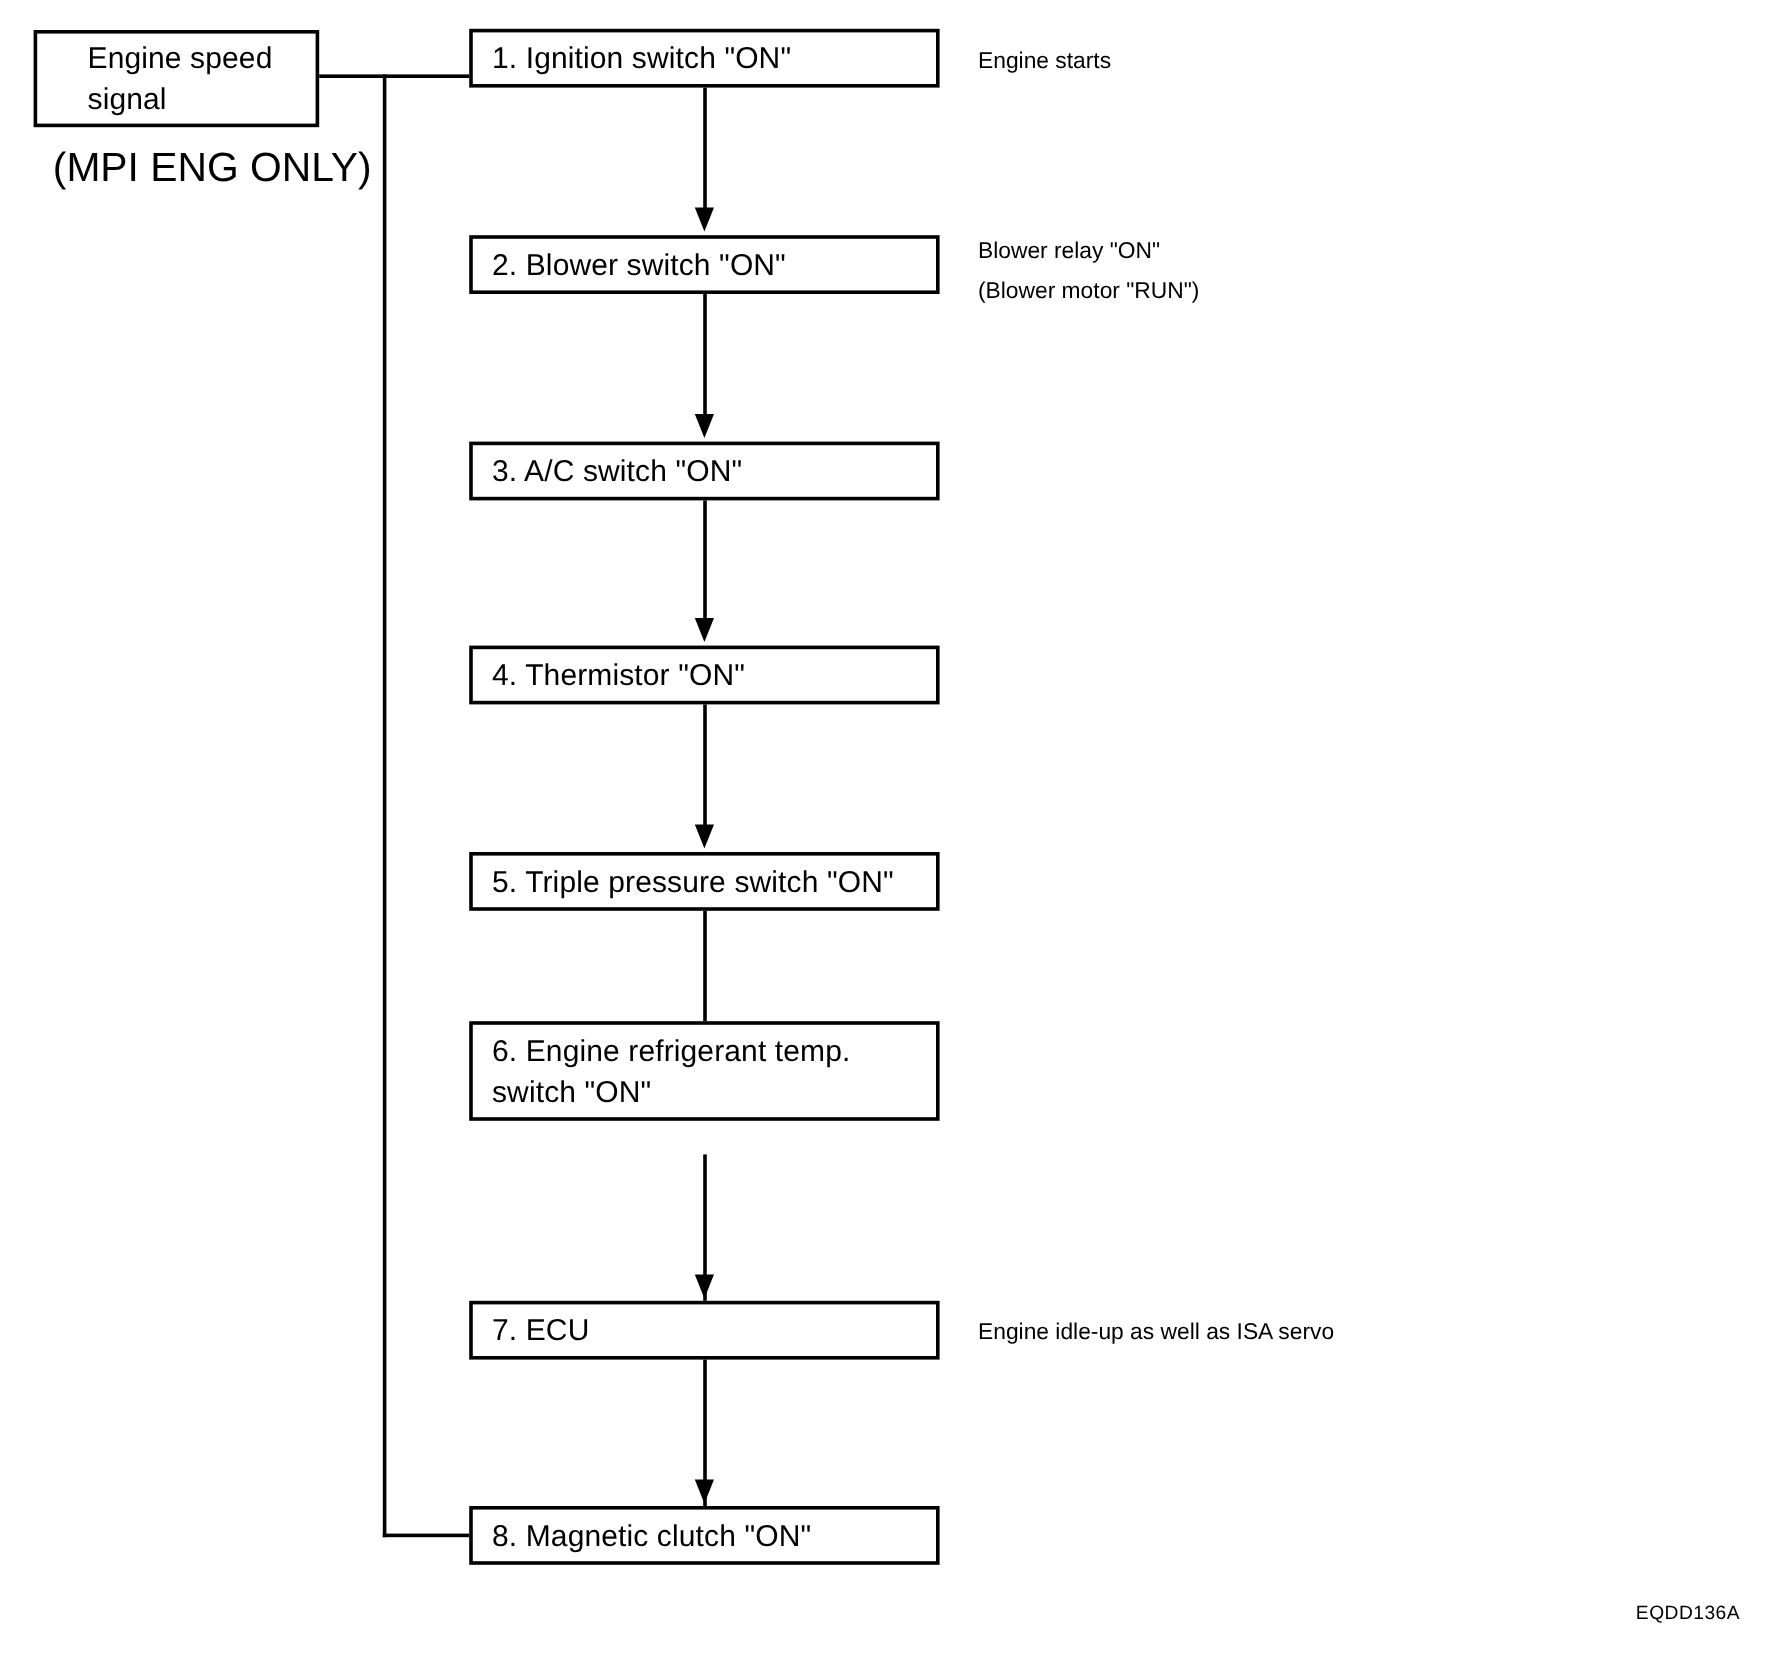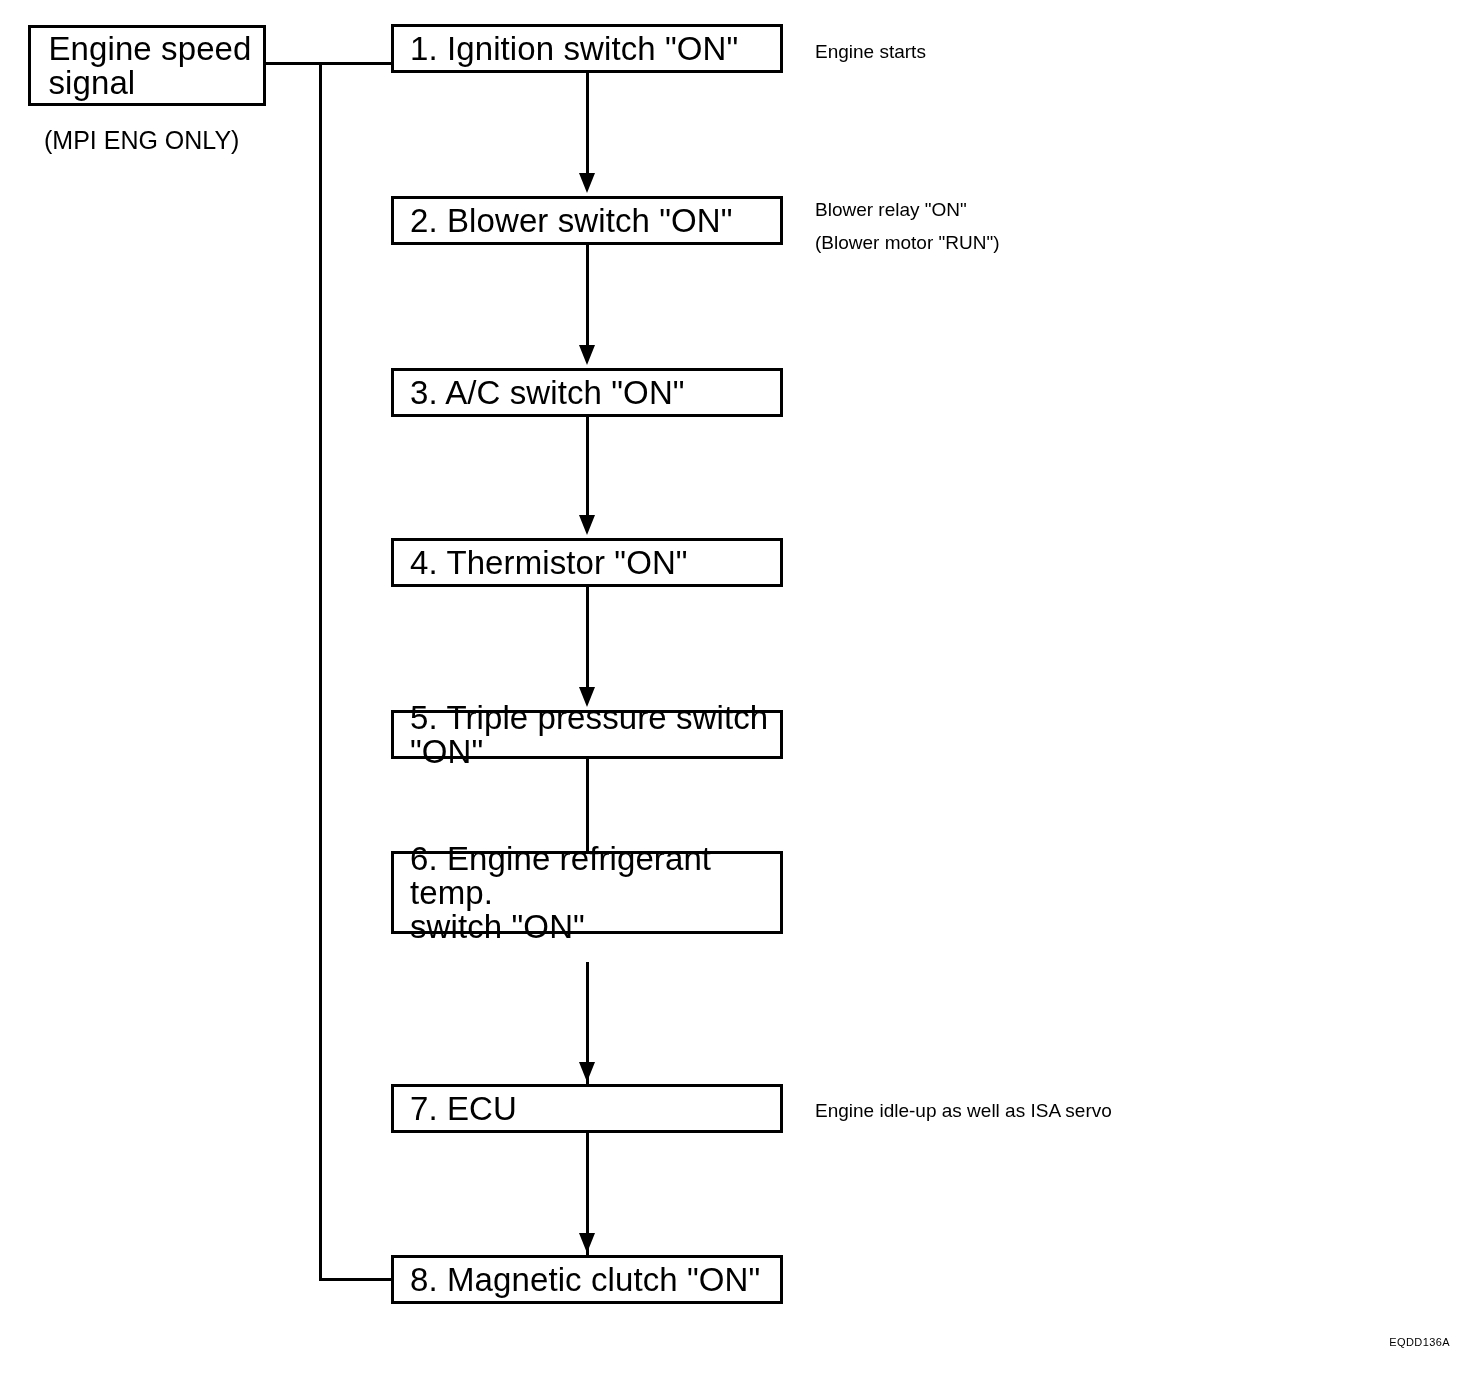--- a/index.html
+++ b/index.html
@@ -23,21 +23,21 @@
   .box {
     position: absolute;
     box-sizing: border-box;
     border: 3px solid #000000;
     background: #ffffff;
     display: flex;
     align-items: center;
   }
   .box .box-text {
     display: block;
-    font-size: 33px;
+    font-size: 25px;
     line-height: 34px;
     letter-spacing: 0.1px;
     white-space: pre-line;
   }
 
   
   #src-box {
     left: 28px;
     top: 25px;
     width: 238px;
@@ -47,21 +47,21 @@
   }
   #src-box .box-text {
     text-align: left;
     padding-left: 6px;
   }
 
   .src-note {
     position: absolute;
     left: 44px;
     top: 124px;
-    font-size: 25px;
+    font-size: 34px;
     line-height: 32px;
     white-space: nowrap;
   }
 
   
   .step {
     left: 391px;
     width: 392px;
   }
   .step .box-text {
@@ -94,21 +94,21 @@
     height: 0;
     border-left: 8px solid transparent;
     border-right: 8px solid transparent;
     border-top: 20px solid #000000;
   }
 
   .figure-code {
     position: absolute;
     right: 22px;
     top: 1336px;
-    font-size: 11px;
+    font-size: 16px;
     letter-spacing: 0.4px;
   }
 </style>
 </head>
 <body>
 
 <div id="canvas">
 
   <div class="box" id="src-box">
     <span class="box-text">Engine speed

